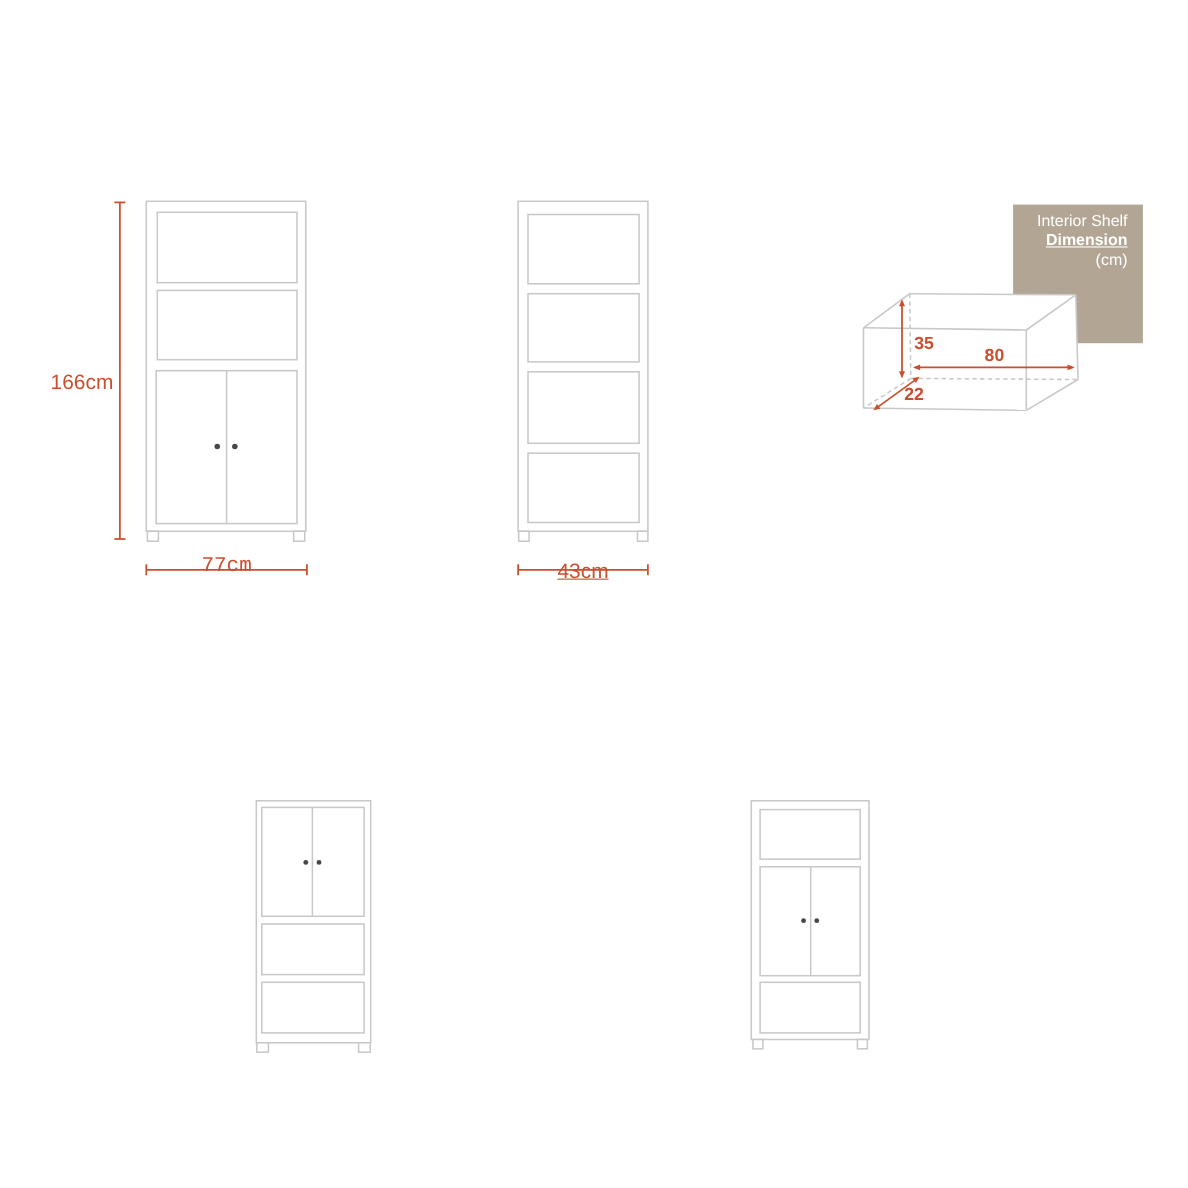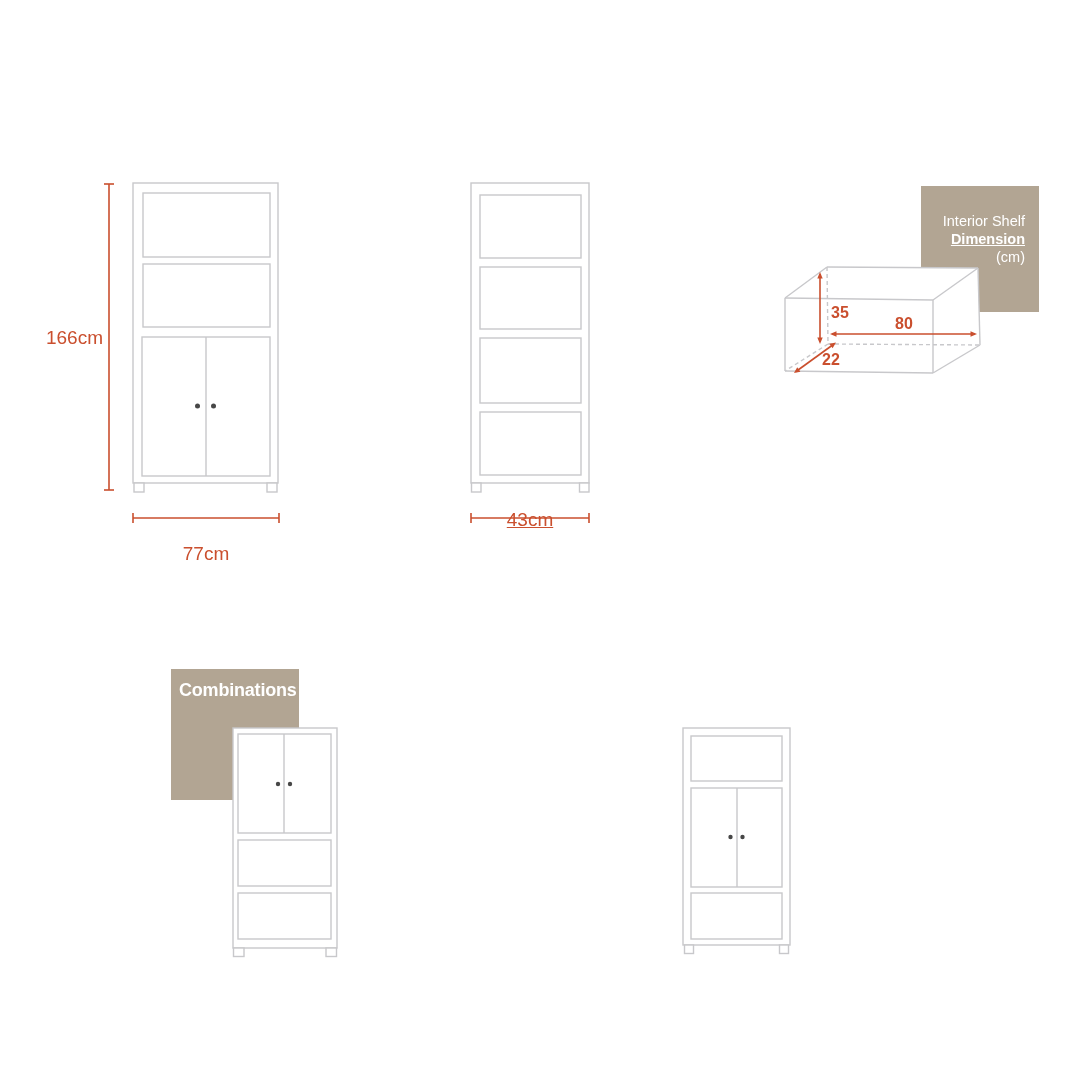--- a/index.html
+++ b/index.html
@@ -20,21 +20,21 @@
     position: absolute;
     background: var(--label-bg, #b2a593);
     color: var(--label-text, #ffffff);
     box-sizing: border-box;
     z-index: 1;
   }
   #interior-shelf-label {
     left: 921px; top: 186px;
     width: 118px; height: 126px;
     text-align: right;
-    padding: 26px 14px 0 0;
+    padding: 6px 14px 0 0;
     font-size: 14.5px;
     line-height: 18px;
   }
   #interior-shelf-label .bold-line { font-weight: bold; text-decoration: underline; }
   #combinations-label {
     left: 171px; top: 669px;
     width: 128px; height: 131px;
     padding: 11px 0 0 8px;
     font-size: 18px;
     font-weight: bold;
@@ -64,36 +64,33 @@
     color: var(--accent, #ca4f2e);
     font-size: 19px;
     z-index: 3;
     white-space: nowrap;
   }
   .dim-label.small {
     font-size: 16px;
     font-weight: 700;
   }
   .center { text-align: center; }
-  .right { text-align: right; }
+  .right { text-align: right; margin-top: 11px; }
 </style>
 </head>
 <body>
 
 <div id="canvas">
 
   <div id="interior-shelf-label" class="tan-box">
     <div>Interior Shelf</div>
     <div class="bold-line">Dimension</div>
     <div>(cm)</div>
   </div>
 
-  <div id="combinations-label" class="tan-box">
-    <div>Combinations</div>
-  </div>
 
   <svg id="linework" width="1080" height="1080" viewBox="0 0 1080 1080">
 
     <g>
       <rect x="133" y="183" width="145" height="300"></rect>
       <rect x="143" y="193" width="127" height="64"></rect>
       <rect x="143" y="264" width="127" height="63"></rect>
       <rect x="142" y="337" width="128" height="139"></rect>
       <line x1="206" y1="337" x2="206" y2="476"></line>
       <circle class="dot" cx="197.5" cy="406" r="2.5"></circle>
@@ -183,21 +180,21 @@
       <circle class="dot" cx="730.5" cy="837" r="2.2"></circle>
       <circle class="dot" cx="742.5" cy="837" r="2.2"></circle>
       <rect x="691" y="893" width="91" height="46"></rect>
       <rect class="fill-white" x="684.5" y="945" width="9" height="8.5"></rect>
       <rect class="fill-white" x="779.5" y="945" width="9" height="8.5"></rect>
     </g>
   </svg>
 
   <div class="dim-label right" style="left:28px; top:327px; width:75px;">166cm</div>
 
-  <div class="dim-label center" style="left:156px; top:543px; width:100px;">77cm</div>
+  <div class="dim-label center" style="left:156px; top:503px; width:100px;font-family:Liberation Mono, monospace;">77cm</div>
 
   <div class="dim-label center" style="left:480px; top:509px; width:100px;text-decoration:underline;">43cm</div>
 
   <div class="dim-label small center" style="left:796px; top:304px; width:24px;margin-left:32px;">35</div>
 
   <div class="dim-label small center" style="left:890px; top:315px; width:28px;">80</div>
 
   <div class="dim-label small center" style="left:817px; top:351px; width:28px;">22</div>
 
 </div>

